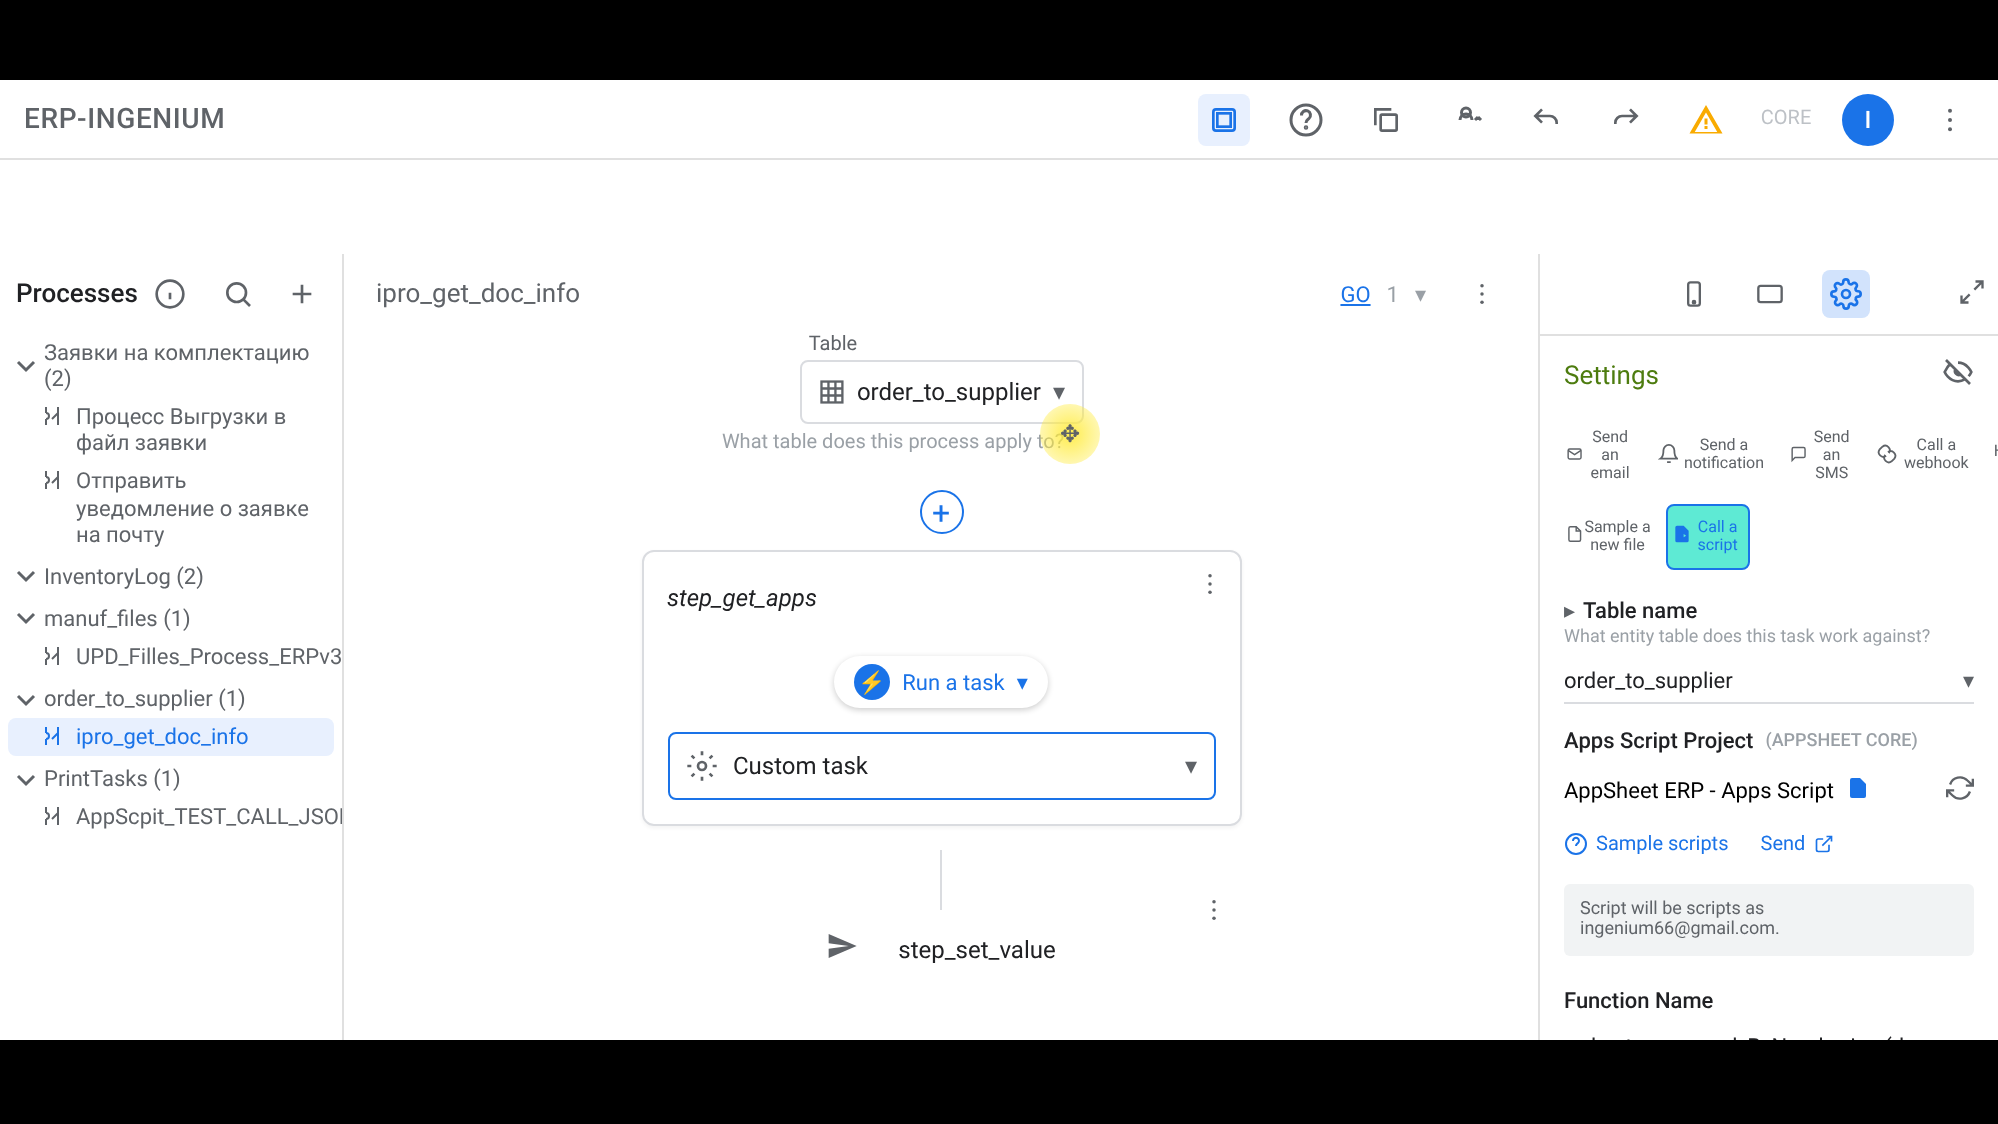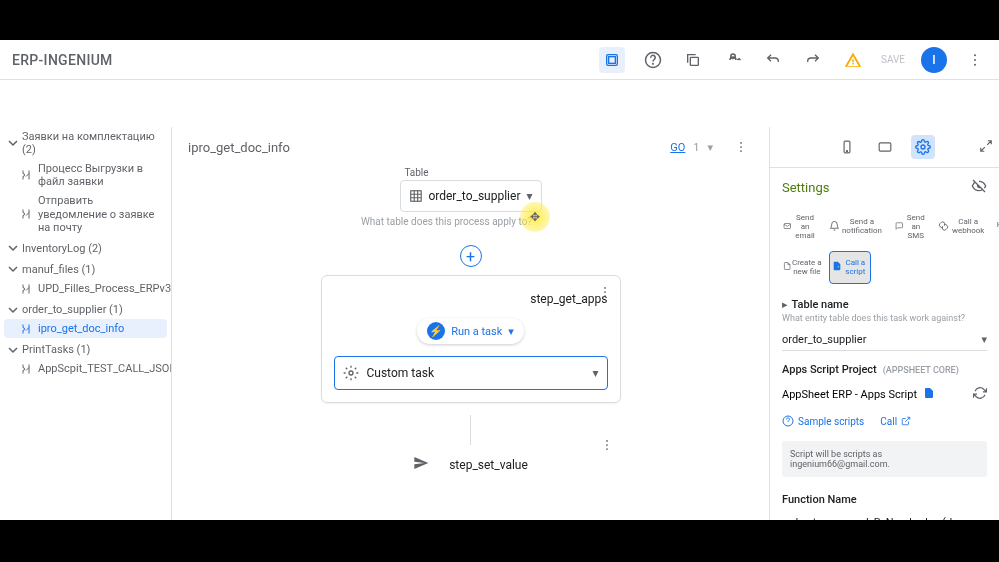--- a/index.html
+++ b/index.html
@@ -14,41 +14,41 @@
 .warn-icon { color: #f9ab00; }
 .main { flex: 1; display: flex; overflow: hidden; }
 .sidebar { width: 172px; border-right: 1px solid #e0e0e0; display: flex; flex-direction: column; overflow-y: auto; font-size: 11px; }
 .sidebar-header { display: flex; align-items: center; padding: 8px; gap: 4px; }
 .sidebar-title { font-weight: 500; font-size: 13px; color: #202124; }
 .sidebar-icons { margin-left: auto; display: flex; gap: 8px; }
 .tree { padding: 0 4px 8px 4px; }
 .tree-group { margin-bottom: 2px; }
 .tree-caret { display: flex; align-items: center; padding: 3px 4px; color: #5f6368; cursor: pointer; gap: 4px; }
 .tree-caret svg { width: 10px; height: 10px; flex-shrink: 0; }
-.tree-item { display: flex; align-items: center; padding: 3px 4px 3px 16px; color: #5f6368; cursor: pointer; border-radius: 4px; gap: 6px; }
+.tree-item { display: flex; align-items: flex-start; padding: 3px 4px 3px 16px; color: #5f6368; cursor: pointer; border-radius: 4px; gap: 6px; }
 .tree-item.selected { background: #e8f0fe; color: #1a73e8; }
 .tree-item svg { width: 12px; height: 12px; flex-shrink: 0; }
 .tree-item span { white-space: normal; line-height: 1.2; }
 
 .center { flex: 1; position: relative; background: #fff; overflow: auto; display: flex; flex-direction: column; align-items: center; padding-top: 8px; }
 .center-header { width: 100%; display: flex; align-items: center; padding: 0 16px 8px 16px; }
 .breadcrumb { font-size: 13px; color: #5f6368; }
 .center-header-right { margin-left: auto; display: flex; align-items: center; gap: 8px; color: #5f6368; font-size: 11px; }
 .go-link { color: #1a73e8; text-decoration: underline; font-size: 11px; }
 
 .table-label { font-size: 10px; color: #5f6368; align-self: center; margin-right: 108px; margin-bottom: 2px; }
 .table-select { width: 142px; height: 32px; border: 1px solid #dadce0; border-radius: 4px; display: flex; align-items: center; padding: 0 8px; gap: 6px; font-size: 12px; color: #202124; cursor: pointer; position: relative; }
 .table-select .chev { margin-left: auto; color: #5f6368; }
 .table-hint { font-size: 10px; color: #9aa0a6; margin-top: 4px; margin-right: 48px; position: relative; }
 .highlight-cursor { position: absolute; width: 30px; height: 30px; background: radial-gradient(circle, rgba(255,235,59,0.9) 0%, rgba(255,235,59,0.4) 70%, transparent 100%); border-radius: 50%; top: -14px; right: -18px; display:flex; align-items:center; justify-content:center; font-size:12px; color:#5f6368; }
 .add-circle { width: 22px; height: 22px; border: 1px solid #1a73e8; border-radius: 50%; color: #1a73e8; display: flex; align-items: center; justify-content: center; margin: 18px 0 8px 0; cursor: pointer; font-size: 16px; }
 
 .step-card { width: 300px; border: 1px solid #dadce0; border-radius: 6px; padding: 12px; position: relative; margin-bottom: 12px; box-shadow: 0 1px 2px rgba(0,0,0,0.05); }
 .step-menu { position: absolute; top: 8px; right: 8px; color: #5f6368; cursor: pointer; }
-.step-title { text-align: right; font-size: 12px; color: #202124; margin: 4px 0 12px 0; }
+.step-title { text-align: left; font-size: 12px; color: #202124; margin: 4px 0 22px 0; font-style: italic; }
 .run-task-btn { margin: 0 auto 12px auto; width: fit-content; display: flex; align-items: center; gap: 6px; padding: 4px 10px; border-radius: 14px; box-shadow: 0 1px 3px rgba(0,0,0,0.2); font-size: 11px; color: #1a73e8; cursor: pointer; }
 .bolt { width: 18px; height: 18px; background: #1a73e8; border-radius: 50%; color: #fff; display: flex; align-items: center; justify-content: center; font-size: 11px; }
 .custom-task { border: 1px solid #1a73e8; border-radius: 4px; padding: 8px; display: flex; align-items: center; gap: 8px; font-size: 12px; color: #202124; cursor: pointer; }
 .custom-task .chev { margin-left: auto; color: #5f6368; }
 
 .connector { width: 1px; height: 30px; background: #dadce0; }
 .step-floating { display: flex; align-items: center; gap: 20px; position: relative; margin-top: 10px; }
 .step-floating .step-menu-float { position: absolute; top: -18px; right: -86px; color: #5f6368; cursor:pointer; }
 .step-ftext { font-size: 12px; color: #202124; }
 .send-icon { color: #5f6368; }
@@ -57,21 +57,21 @@
 .rp-tabs { display: flex; align-items: center; justify-content: center; gap: 14px; padding: 8px 0; border-bottom: 1px solid #e0e0e0; position:relative; }
 .rp-tab { width: 24px; height: 24px; display: flex; align-items: center; justify-content: center; color: #5f6368; cursor: pointer; border-radius: 4px; }
 .rp-tab.active { background: #d2e3fc; color: #1a73e8; }
 .rp-expand { position:absolute; right:6px; color:#5f6368; cursor:pointer; }
 .rp-section-title { padding: 10px 12px 6px 12px; font-size: 13px; color: #4d7c0f; display:flex; align-items:center; }
 .rp-section-title .eye { margin-left:auto; color:#5f6368; }
 .task-type-grid { display: grid; grid-template-columns: repeat(5, 1fr); gap: 4px; padding: 4px 10px; }
 .task-type { display: flex; flex-direction: row; align-items: center; padding: 6px 2px; border-radius: 4px; border: 1px solid transparent; cursor: pointer; }
 .task-type svg { width: 16px; height: 16px; color: #5f6368; margin-bottom: 3px; }
 .task-type-label { font-size: 8px; color: #5f6368; text-align: center; line-height: 1.1; }
-.task-type.selected { border-color: #1a73e8; background: #e5e5e5; justify-content: flex-end; }
+.task-type.selected { border-color: #1a73e8; background: #5eead4; justify-content: flex-end; }
 .task-type.selected svg, .task-type.selected .task-type-label { color: #1a73e8; }
 .task-row2 { display: grid; grid-template-columns: repeat(5, 1fr); gap: 4px; padding: 0 10px 8px 10px; }
 
 .field-group { padding: 6px 12px; }
 .field-label { font-size: 11px; color: #202124; font-weight: 500; display:flex; align-items:center; gap:4px; }
 .field-hint { font-size: 9px; color: #9aa0a6; margin-top: 2px; }
 .field-select { margin-top: 6px; border-bottom: 1px solid #dadce0; padding: 4px 0; display: flex; align-items: center; font-size: 11px; color: #202124; cursor: pointer; }
 .field-select .chev { margin-left: auto; color: #5f6368; }
 
 .project-row { display: flex; align-items: center; padding: 4px 12px; font-size: 11px; gap: 6px; }
@@ -125,34 +125,56 @@
       <span class="icon-btn">
           <svg width="16" height="16" viewBox="0 0 24 24" fill="none" stroke="currentColor" stroke-width="2">
             <path d="M15 14l5-5-5-5M20 9H9a5 5 0 00-5 5v1"></path>
           </svg>
         </span>
       <span class="icon-btn warn-icon">
           <svg width="18" height="18" viewBox="0 0 24 24" fill="currentColor">
             <path d="M12 2L1 21h22L12 2zm0 5l7.5 13h-15L12 7zm-1 4v4h2v-4h-2zm0 5v2h2v-2h-2z"></path>
           </svg>
         </span>
-      <span class="icon-btn" style="font-size:10px; color:#bdc1c6;">SAVE</span>
+      <span class="icon-btn" style="font-size:10px; color:#bdc1c6;">CORE</span>
       <span class="avatar">I</span>
       <span class="icon-btn">
           <svg width="16" height="16" viewBox="0 0 24 24" fill="currentColor">
             <circle cx="12" cy="5" r="1.5"></circle>
             <circle cx="12" cy="12" r="1.5"></circle>
             <circle cx="12" cy="19" r="1.5"></circle>
           </svg>
         </span>
     </div>
   </div>
 
   <div class="main">
     <div class="sidebar">
+      <div class="sidebar-header">
+        <span class="sidebar-title">Processes</span>
+        <span class="icon-btn">
+            <svg width="16" height="16" viewBox="0 0 24 24" fill="none" stroke="currentColor" stroke-width="2">
+              <circle cx="12" cy="12" r="10"></circle>
+              <path d="M12 8v.01M12 11v5"></path>
+            </svg>
+          </span>
+        <div class="sidebar-icons">
+          <span class="icon-btn">
+              <svg width="16" height="16" viewBox="0 0 24 24" fill="none" stroke="currentColor" stroke-width="2">
+                <circle cx="11" cy="11" r="7"></circle>
+                <path d="M21 21l-5-5"></path>
+              </svg>
+            </span>
+          <span class="icon-btn">
+              <svg width="16" height="16" viewBox="0 0 24 24" fill="none" stroke="currentColor" stroke-width="2">
+                <path d="M12 5v14M5 12h14"></path>
+              </svg>
+            </span>
+        </div>
+      </div>
       <div class="tree">
         <div class="tree-group">
           <div class="tree-caret">
               <svg viewBox="0 0 10 10">
                 <path d="M1 3l4 4 4-4" fill="none" stroke="currentColor" stroke-width="1.5"></path>
               </svg>
               <span>Заявки на комплектацию (2)</span>
             </div>
           <div class="tree-item">
               <svg viewBox="0 0 24 24" fill="none" stroke="currentColor" stroke-width="2">
@@ -351,21 +373,21 @@
             <span class="task-type-label" style="font-size:8px; margin-bottom:3px;">HTTP</span>
             <span class="task-type-label">Call a webhook</span>
           </div>
       </div>
       <div class="task-row2">
         <div class="task-type">
             <svg viewBox="0 0 24 24" fill="none" stroke="currentColor" stroke-width="2">
               <path d="M14 2H6a2 2 0 00-2 2v16a2 2 0 002 2h12a2 2 0 002-2V8z"></path>
               <path d="M14 2v6h6"></path>
             </svg>
-            <span class="task-type-label">Create a new file</span>
+            <span class="task-type-label">Sample a new file</span>
           </div>
         <div class="task-type selected">
             <svg viewBox="0 0 24 24" fill="currentColor">
               <path d="M14 2H6a2 2 0 00-2 2v16a2 2 0 002 2h12a2 2 0 002-2V8l-6-6zm-1 12l-3-2v4l3-2zm4 0l-3 2v-4l3 2z"></path>
             </svg>
             <span class="task-type-label">Call a script</span>
           </div>
       </div>
 
       <div class="field-group">
@@ -398,21 +420,21 @@
 
       <div class="links-row">
         <span class="link-btn">
             <svg width="12" height="12" viewBox="0 0 24 24" fill="none" stroke="currentColor" stroke-width="2">
               <circle cx="12" cy="12" r="10"></circle>
               <path d="M9 9a3 3 0 115 2c-1 1-2 1-2 3"></path>
             </svg>
             <span>Sample scripts</span>
           </span>
         <span class="link-btn">
-            <span>Call</span>
+            <span>Send</span>
             <svg width="10" height="10" viewBox="0 0 24 24" fill="none" stroke="currentColor" stroke-width="2">
               <path d="M18 13v6a2 2 0 01-2 2H5a2 2 0 01-2-2V8a2 2 0 012-2h6M15 3h6v6M10 14L21 3"></path>
             </svg>
           </span>
       </div>
 
       <div class="script-note">Script will be scripts as ingenium66@gmail.com.</div>
 
       <div class="field-group">
         <div class="field-label">Function Name</div>

